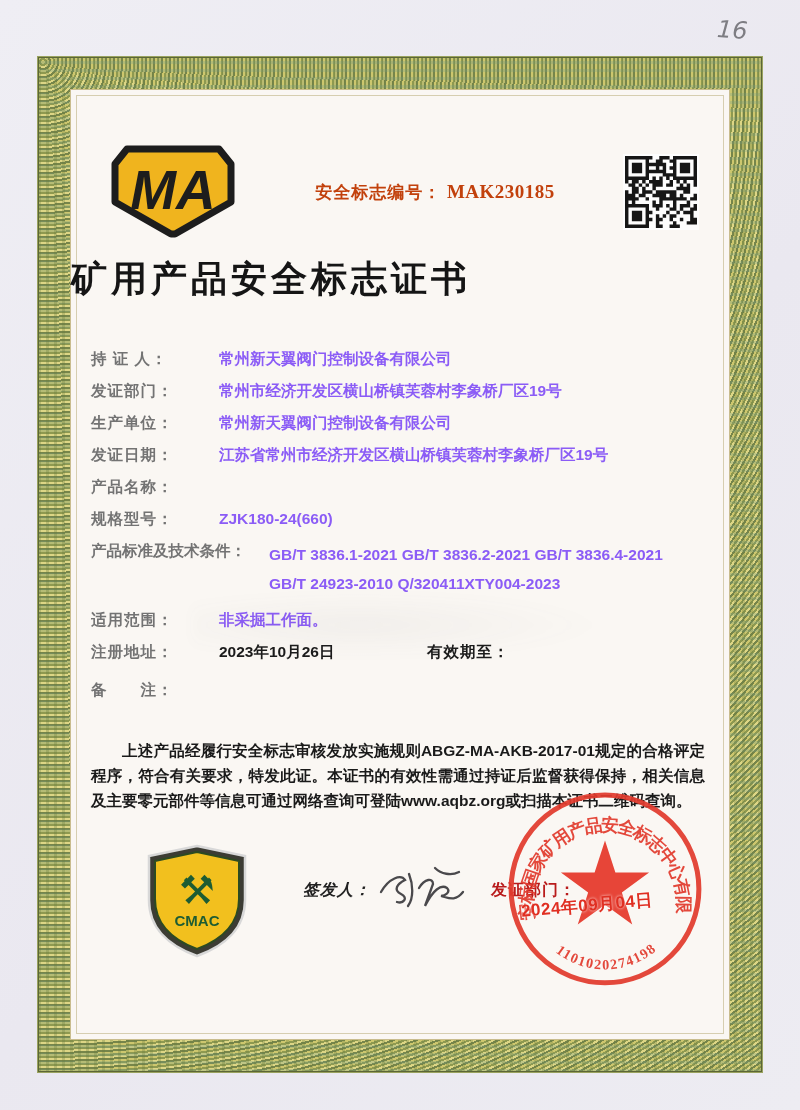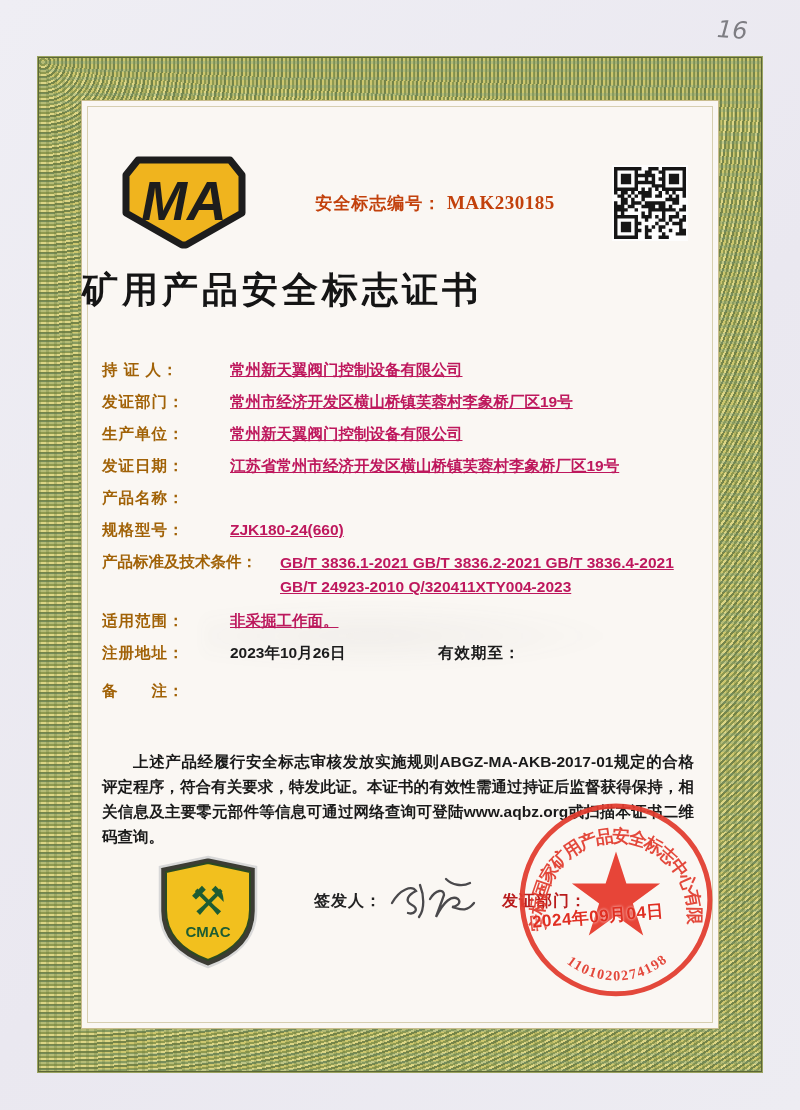--- a/index.html
+++ b/index.html
@@ -1,20 +1,20 @@
 <!DOCTYPE html>
 <html><head>
 <meta charset="utf-8">
 <style>
   html,body{margin:0;padding:0;}
   body{width:800px;height:1110px;background:#ecebf1;font-family:"Liberation Sans",sans-serif;position:relative;overflow:hidden;}
   .page{position:absolute;inset:0;background:linear-gradient(135deg,#efeef4 0%,#eae8f0 55%,#edecf2 100%);}
   .corner-note{position:absolute;top:16px;right:52px;font-size:24px;color:#6b6b70;font-style:italic;font-family:"DejaVu Sans",sans-serif;transform:rotate(4deg);opacity:.85;}
   
-  .frame{position:absolute;left:38px;top:57px;right:38px;bottom:38px;padding:43px;box-sizing:border-box;
+  .frame{position:absolute;left:38px;top:57px;right:38px;bottom:38px;padding:32px;box-sizing:border-box;
     background:
       repeating-linear-gradient(90deg, rgba(104,124,62,.30) 0 3px, rgba(0,0,0,0) 3px 8px),
       repeating-linear-gradient(0deg, rgba(116,158,136,.28) 0 3px, rgba(0,0,0,0) 3px 8px),
       repeating-radial-gradient(circle at 5px 5px, #cdc76e 0 2px, #8e9950 2px 4px, #ddd685 4px 6px, #76854a 6px 8px);
     box-shadow: inset 0 0 0 1px #5c6636, 0 0 0 1px #9aa35f;}
   .sheet{position:relative;width:100%;height:100%;background:#faf7f3;border:1px solid #c9bd8e;box-sizing:border-box;}
   .sheet::before{content:"";position:absolute;inset:5px;border:1px solid rgba(170,156,95,.45);pointer-events:none;}
   .content{position:absolute;inset:0;}
 
   
@@ -23,39 +23,39 @@
   .certno{flex:1;text-align:center;font-size:17px;font-weight:bold;color:#c2410c;letter-spacing:1px;}
   .certno .num{font-family:"Liberation Serif",serif;font-weight:600;font-size:19px;letter-spacing:.5px;}
   .qr{width:76px;height:76px;flex:none;background:#fdfdfd;}
 
   
   .title{position:absolute;top:165px;left:0;right:0;text-align:left;font-size:36px;font-weight:900;color:#151515;letter-spacing:4px;font-family:"Liberation Sans",sans-serif;}
 
   
   .fields{position:absolute;top:258px;left:20px;right:26px;font-size:15.5px;color:#1b1b1b;}
   .row{display:flex;margin-bottom:11px;line-height:21px;}
-  .lbl{flex:none;width:128px;font-weight:bold;letter-spacing:1px;color:#a16207;}
-  .val{flex:1;font-weight:bold;color:#be185d;text-decoration:underline;}
+  .lbl{flex:none;width:128px;font-weight:bold;letter-spacing:1px;color:#737373;}
+  .val{flex:1;font-weight:bold;color:#8b5cf6;}
   .row.std .lbl{width:178px;letter-spacing:0;}
-  .row.std .val{line-height:24px;}
+  .row.std .val{line-height:29px;}
   .row.dates{margin-top:9px;}
   .row.dates .v1{flex:none;width:208px;font-weight:bold;}
   .row.dates .l2{flex:none;width:108px;font-weight:bold;letter-spacing:1px;}
   .row.remark{margin-top:17px;}
 
   
   .wm{position:absolute;top:500px;left:120px;width:420px;height:70px;background:radial-gradient(ellipse at 40% 50%,rgba(90,90,100,.10),rgba(0,0,0,0) 70%);filter:blur(6px);opacity:.5;}
 
   
   .notice{position:absolute;top:648px;left:20px;right:24px;font-size:15.5px;font-weight:700;line-height:1.62;color:#1a1a1a;text-align:justify;text-indent:2em;}
 
   
   .cmac{position:absolute;left:70px;top:752px;width:112px;height:118px;}
   .signrow{position:absolute;left:232px;top:778px;display:flex;align-items:center;}
-  .signrow .slabel{font-size:16px;font-weight:bold;color:#222;letter-spacing:1px;}
+  .signrow .slabel{font-size:16px;font-weight:bold;color:#222;letter-spacing:1px;font-style:italic;}
   .sig{width:96px;height:58px;margin:-14px 6px 0 4px;}
   .signrow .ilabel{font-size:16px;font-weight:bold;color:#b91c1c;letter-spacing:1px;margin-left:14px;}
 
   .stamp{position:absolute;left:428px;top:698px;width:212px;height:212px;}
   .stamp svg{position:absolute;inset:0;}
   .stamp-date{position:absolute;left:8px;top:106px;width:160px;text-align:center;font-size:17px;font-weight:bold;color:#e02f22;transform:rotate(-5deg);text-shadow:0 0 3px rgba(255,255,255,.9);letter-spacing:.5px;}
 </style>
 </head>
 <body>
 

